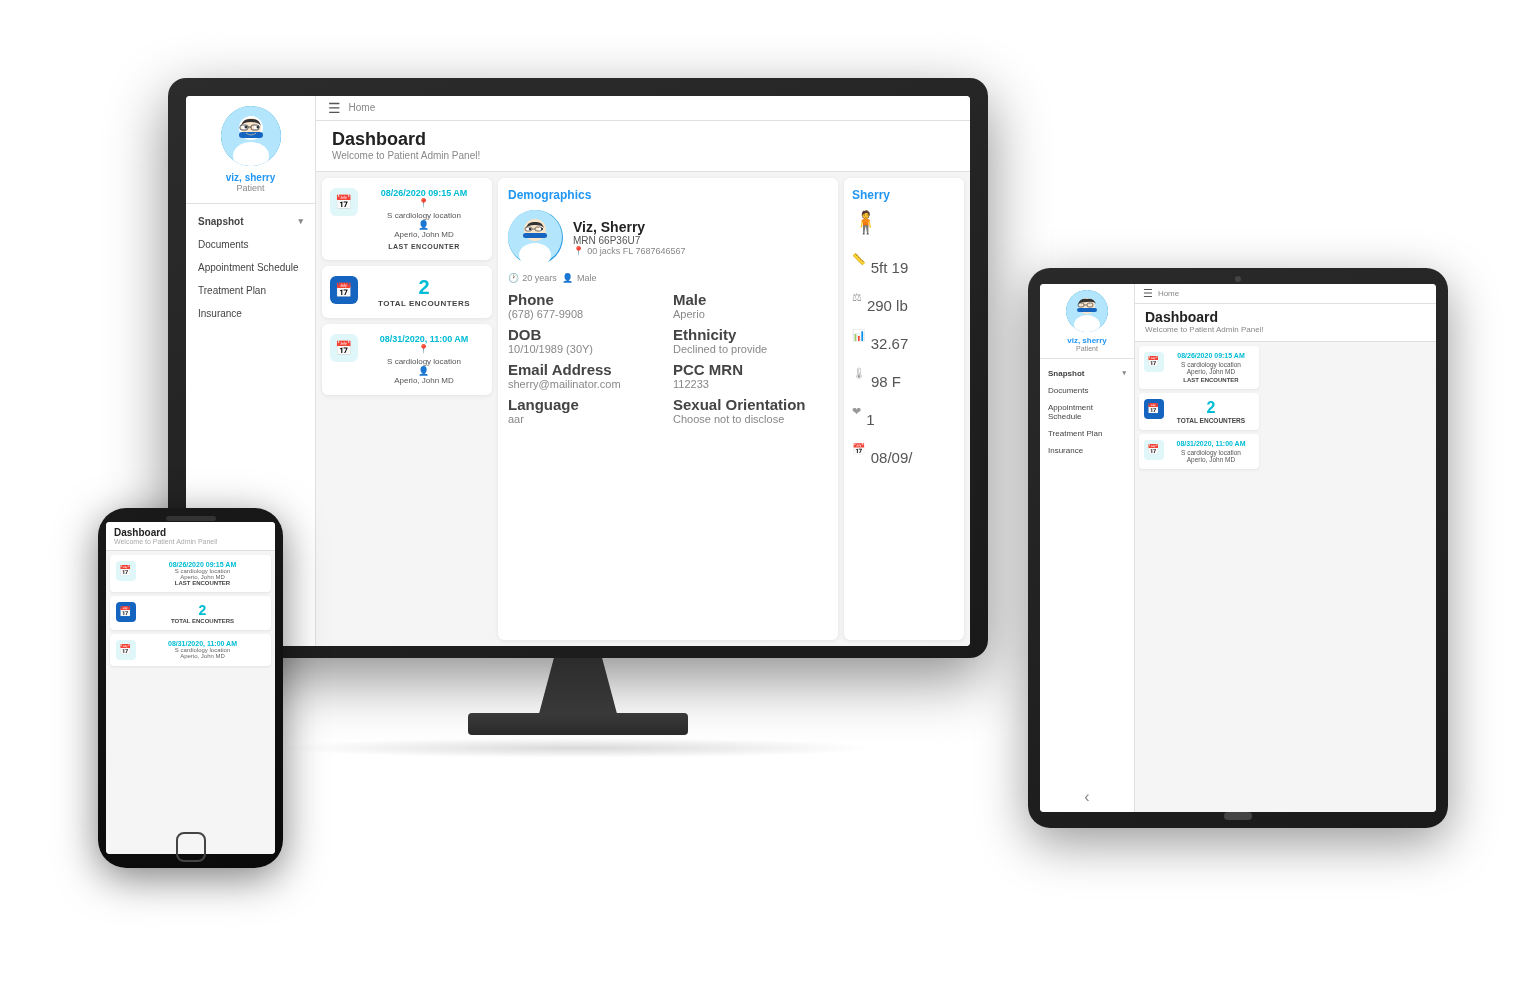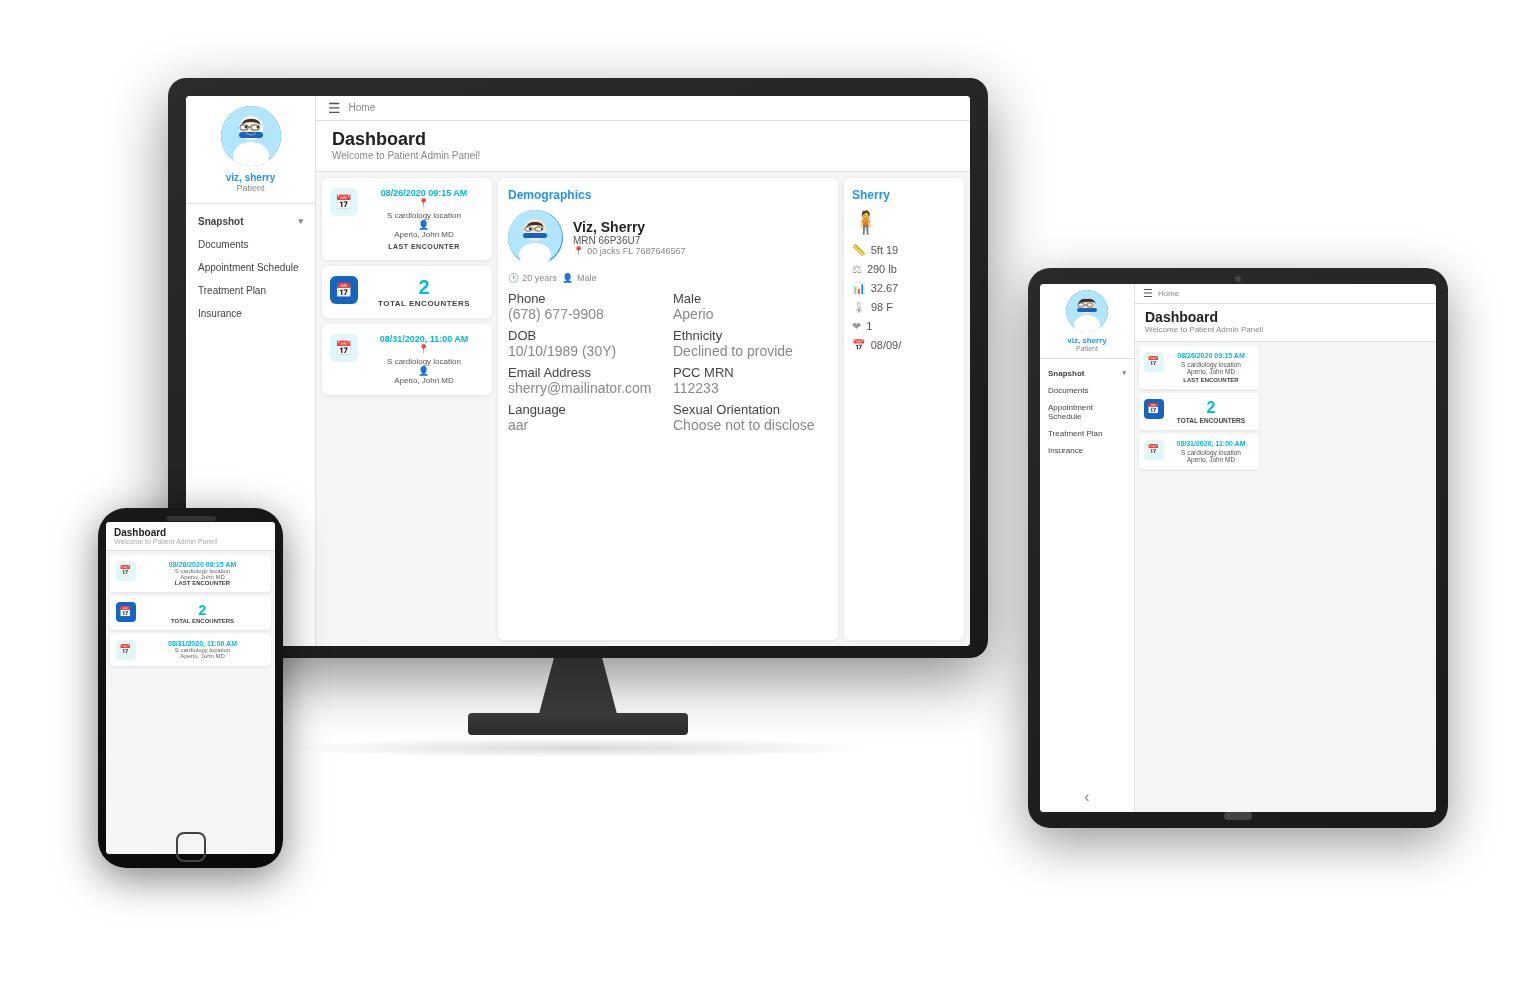--- a/index.html
+++ b/index.html
@@ -327,41 +327,41 @@
     .demo-tags { display: flex; gap: 6px; margin: 4px 0 8px; }
     .demo-tag {
       display: flex; align-items: center; gap: 3px;
       font-size: 9px; color: #888;
     }
     .demo-grid {
       display: grid;
       grid-template-columns: 1fr 1fr;
       gap: 6px 10px;
     }
-    .demo-field-label { font-size: 13px; font-weight: 400; color: #444; }
-    .demo-field-value { font-size: 14px; color: #888; }
+    .demo-field-label { font-size: 15px; font-weight: 700; color: #444; }
+    .demo-field-value { font-size: 11px; color: #888; }
 
     
     .vitals-col {
       width: 120px;
       background: #fff;
       border-radius: 6px;
       padding: 10px 8px;
       box-shadow: 0 1px 4px rgba(0,0,0,0.08);
       overflow: hidden;
     }
     .vitals-title { font-size: 12px; font-weight: 700; color: #2196F3; margin-bottom: 8px; }
     .vitals-person-icon { font-size: 22px; color: #1565c0; margin-bottom: 8px; }
     .vital-row {
       display: flex; align-items: center; gap: 5px;
       margin-bottom: 6px;
       font-size: 9px; color: #555;
     }
     .vital-icon { font-size: 11px; color: #999; }
-    .vital-val { font-size: 11px; }
+    .vital-val { font-size: 15px; margin-top: 15px; }
 
     
     .phone-app {
       width: 100%;
       height: 100%;
       background: #f5f5f5;
       font-family: 'Segoe UI', Arial, sans-serif;
       overflow: hidden;
       display: flex;
       flex-direction: column;

